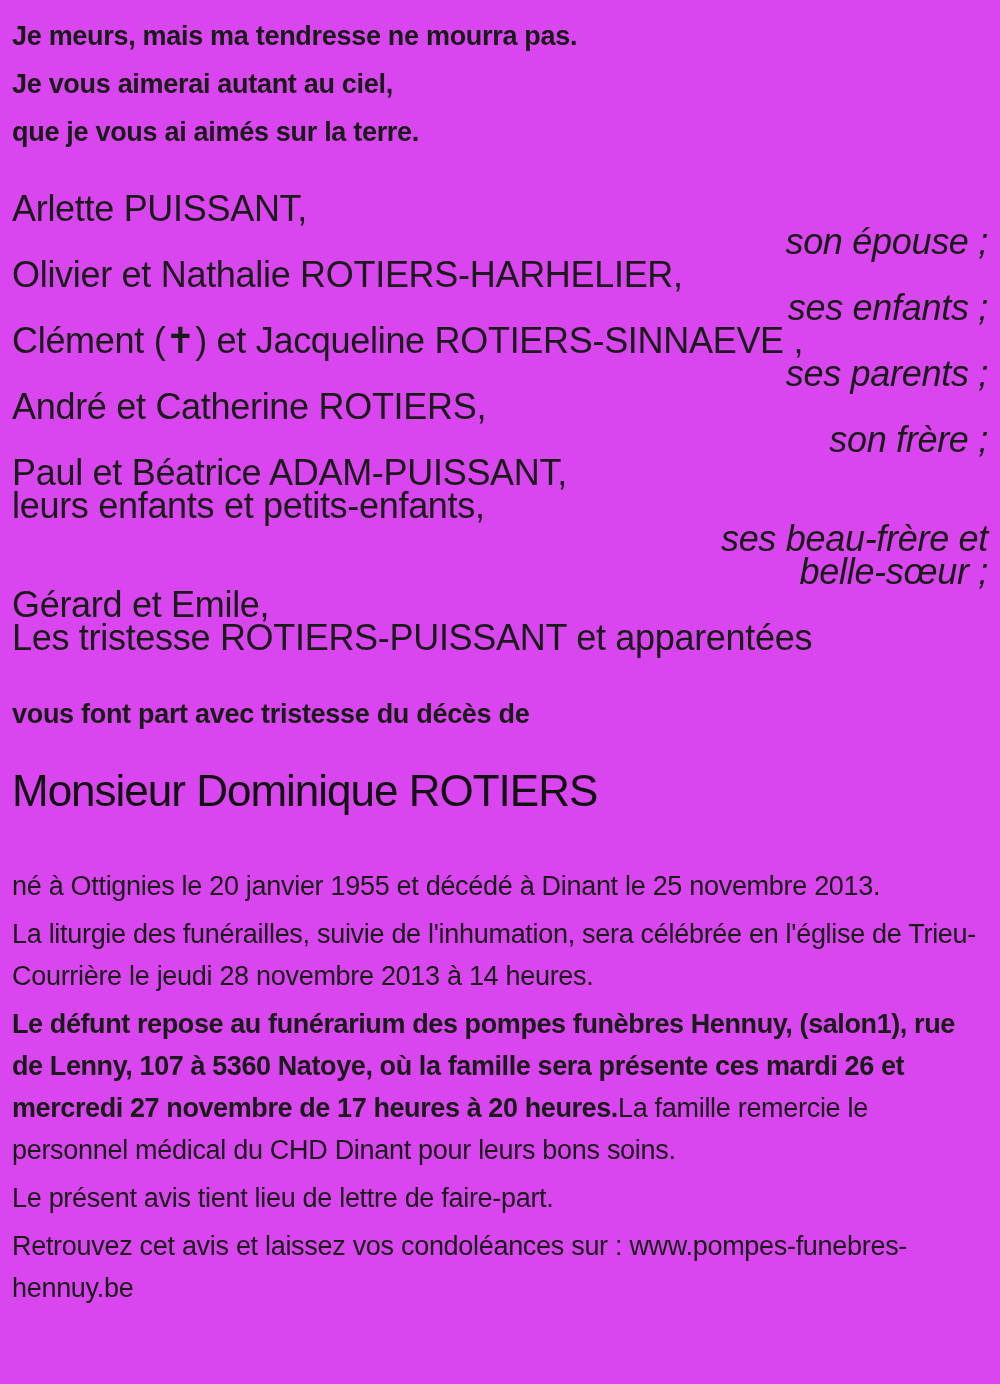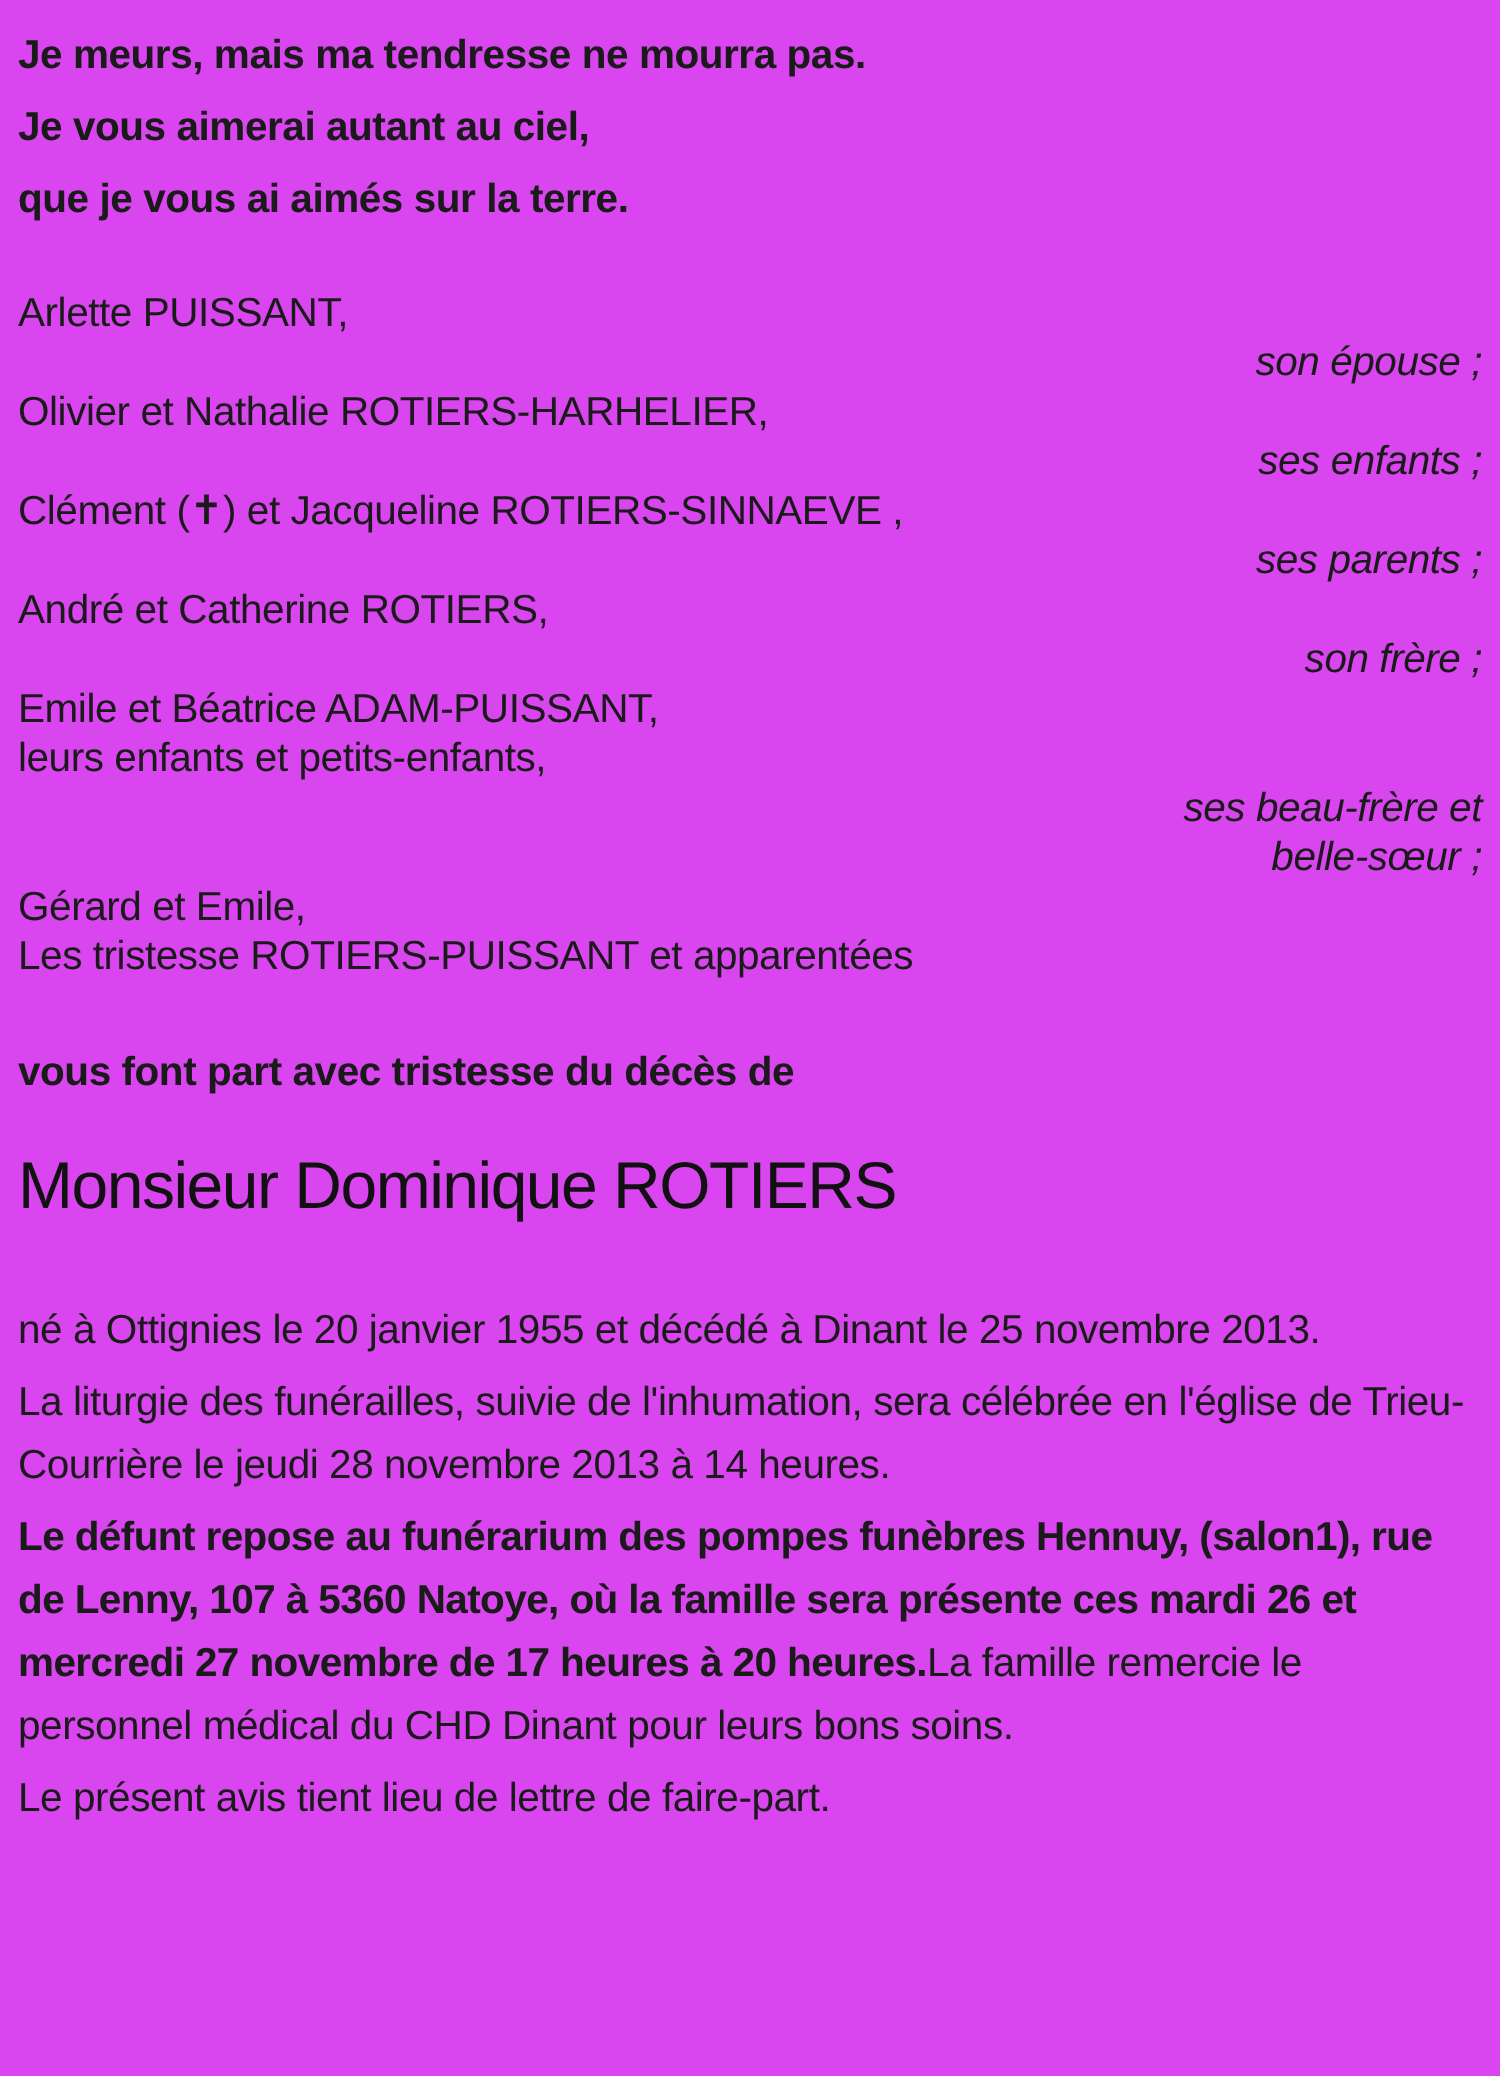--- a/index.html
+++ b/index.html
@@ -20,21 +20,21 @@
     overflow: hidden;
   }
   .epigraph p {
     margin: 0;
     font-weight: bold;
     font-size: 27px;
     line-height: 48px;
   }
   .family {
     margin-top: 36px;
-    font-size: 27px;
+    font-size: 36px;
     line-height: 33px;
   }
   .family .name-line {
     text-align: left;
   }
   .family .relation-line {
     text-align: right;
     font-style: italic;
   }
   .intro {
@@ -81,34 +81,35 @@
 
     <div class="name-line">Olivier et Nathalie ROTIERS-HARHELIER,</div>
     <div class="relation-line">ses enfants ;</div>
 
     <div class="name-line">Clément (✝) et Jacqueline ROTIERS-SINNAEVE ,</div>
     <div class="relation-line">ses parents ;</div>
 
     <div class="name-line">André et Catherine ROTIERS,</div>
     <div class="relation-line">son frère ;</div>
 
-    <div class="name-line">Emile et Béatrice ADAM-PUISSANT,</div>
+    <div class="name-line">Paul et Béatrice ADAM-PUISSANT,</div>
     <div class="name-line">leurs enfants et petits-enfants,</div>
     <div class="relation-line">ses beau-frère et</div>
     <div class="relation-line">belle-sœur ;</div>
 
     <div class="name-line">Gérard et Emile,</div>
 
     <div class="name-line">Les tristesse ROTIERS-PUISSANT et apparentées</div>
   </div>
 
   <div class="intro">vous font part avec tristesse du décès de</div>
 
   <h1 class="deceased">Monsieur Dominique ROTIERS</h1>
 
   <div class="details">
     <p class="first">né à Ottignies le 20 janvier 1955 et décédé à Dinant le 25 novembre 2013.</p>
     <p>La liturgie des funérailles, suivie de l'inhumation, sera célébrée en l'église de Trieu-Courrière le jeudi 28 novembre 2013 à 14 heures.</p>
     <p><span class="bold">Le défunt repose au funérarium des pompes funèbres Hennuy, (salon1), rue de Lenny, 107 à 5360 Natoye, où la famille sera présente ces mardi 26 et mercredi 27 novembre de 17 heures à 20 heures.</span><span>La famille remercie le personnel médical du CHD Dinant pour leurs bons soins.</span></p>
     <p>Le présent avis tient lieu de lettre de faire-part.</p>
+    <p>Retrouvez cet avis et laissez vos condoléances sur : www.pompes-funebres-hennuy.be</p>
   </div>
 
 </div>
 
 </body></html>

